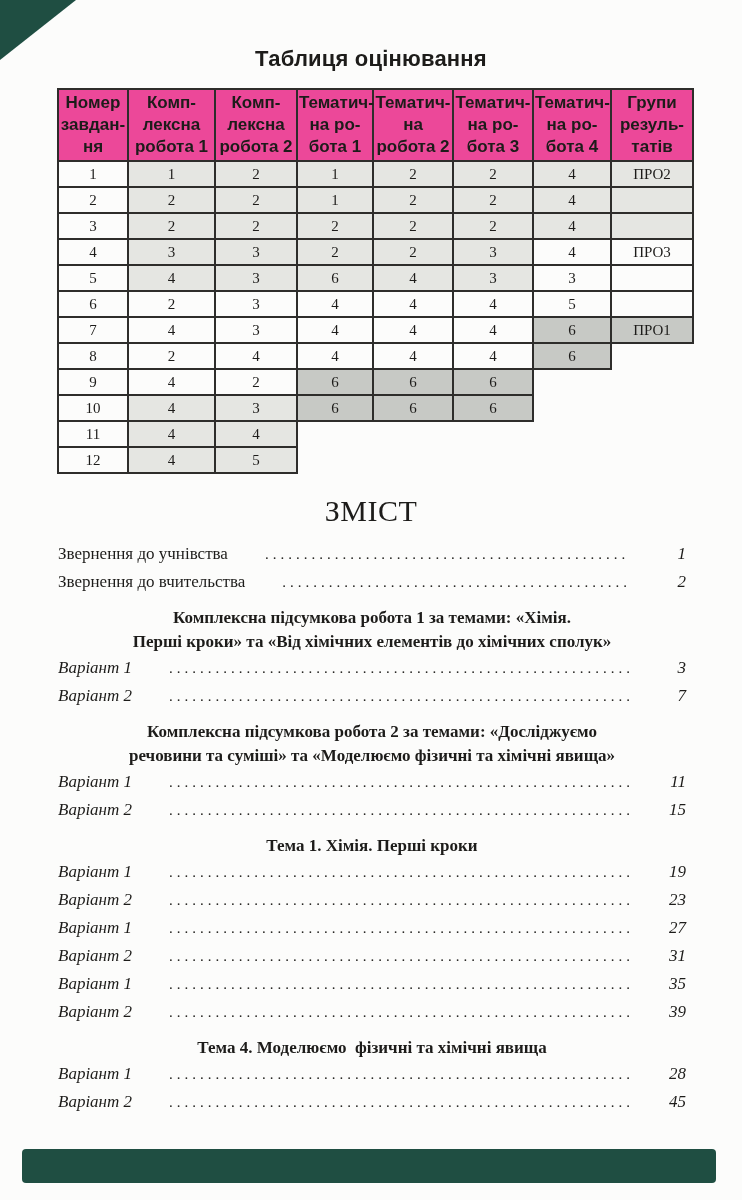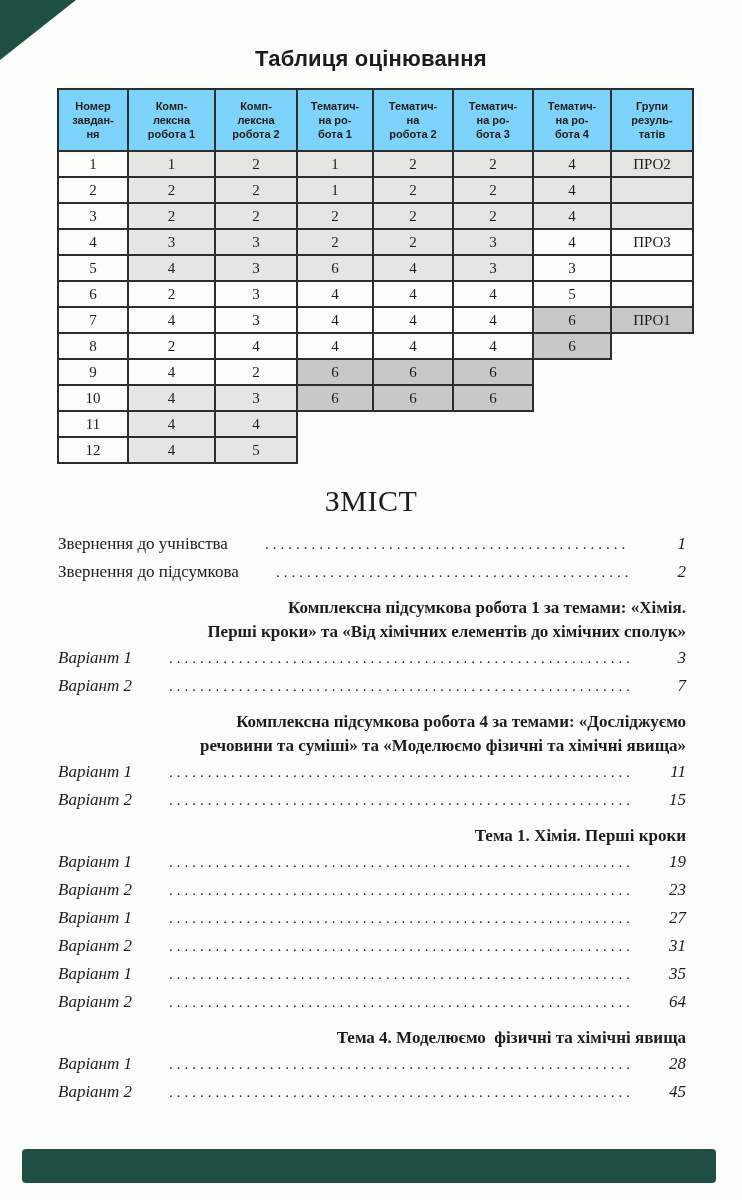--- a/index.html
+++ b/index.html
@@ -48,26 +48,26 @@
   table.score col.c7{width:78px}
   table.score col.c8{width:82px}
   table.score th, table.score td{
     border:2px solid #2e2d2b;
     text-align:center;
     vertical-align:middle;
   }
   table.score th{
     font-family:"Liberation Sans", sans-serif;
     font-weight:700;
-    font-size:11px;
+    font-size:17px;
     line-height:1.3;
     white-space:pre-line;
     height:56px;
     padding:2px 1px;
-    background:#7dd3fc;
+    background:#ec4899;
   }
   table.score td{
     font-size:15px;
     height:24px;
     padding:0;
   }
   td.bg-plain{background:#fcfcfb}
   td.bg-light{background:#e5e6e2}
   td.bg-dark{background:#c7c9c5}
   .toc-title{
@@ -96,21 +96,21 @@
     letter-spacing:4px;
     margin:0 6px 0 8px;
     font-size:15px;
     color:#262522;
   }
   .toc-entry .pg{
     min-width:22px;
     text-align:right;
   }
   .toc-section{
-    text-align:right;
+    text-align:center;
     font-weight:700;
     margin-top:10px;
     line-height:24px;
     white-space:pre-wrap;
   }
 </style>
 </head>
 <body>
 
 <div class="page">
@@ -268,37 +268,37 @@
 
   <h2 class="toc-title">ЗМІСТ</h2>
 
   <div class="toc" id="toc">
       <div class="toc-entry">
         <span class="lbl">Звернення до учнівства</span>
         <span class="dots">........................................................................................................................</span>
         <span class="pg">1</span>
       </div>
       <div class="toc-entry">
-        <span class="lbl">Звернення до підсумкова</span>
+        <span class="lbl">Звернення до вчительства</span>
         <span class="dots">........................................................................................................................</span>
         <span class="pg">2</span>
       </div>
       <div class="toc-section">Комплексна підсумкова робота 1 за темами: «Хімія.
 Перші кроки» та «Від хімічних елементів до хімічних сполук»</div>
       <div class="toc-entry it">
         <span class="lbl">Варіант 1</span>
         <span class="dots">........................................................................................................................</span>
         <span class="pg">3</span>
       </div>
       <div class="toc-entry it">
         <span class="lbl">Варіант 2</span>
         <span class="dots">........................................................................................................................</span>
         <span class="pg">7</span>
       </div>
-      <div class="toc-section">Комплексна підсумкова робота 4 за темами: «Досліджуємо
+      <div class="toc-section">Комплексна підсумкова робота 2 за темами: «Досліджуємо
 речовини та суміші» та «Моделюємо фізичні та хімічні явища»</div>
       <div class="toc-entry it">
         <span class="lbl">Варіант 1</span>
         <span class="dots">........................................................................................................................</span>
         <span class="pg">11</span>
       </div>
       <div class="toc-entry it">
         <span class="lbl">Варіант 2</span>
         <span class="dots">........................................................................................................................</span>
         <span class="pg">15</span>
@@ -325,21 +325,21 @@
         <span class="pg">31</span>
       </div>
       <div class="toc-entry it">
         <span class="lbl">Варіант 1</span>
         <span class="dots">........................................................................................................................</span>
         <span class="pg">35</span>
       </div>
       <div class="toc-entry it">
         <span class="lbl">Варіант 2</span>
         <span class="dots">........................................................................................................................</span>
-        <span class="pg">64</span>
+        <span class="pg">39</span>
       </div>
       <div class="toc-section">Тема 4. Моделюємо  фізичні та хімічні явища</div>
       <div class="toc-entry it">
         <span class="lbl">Варіант 1</span>
         <span class="dots">........................................................................................................................</span>
         <span class="pg">28</span>
       </div>
       <div class="toc-entry it">
         <span class="lbl">Варіант 2</span>
         <span class="dots">........................................................................................................................</span>

